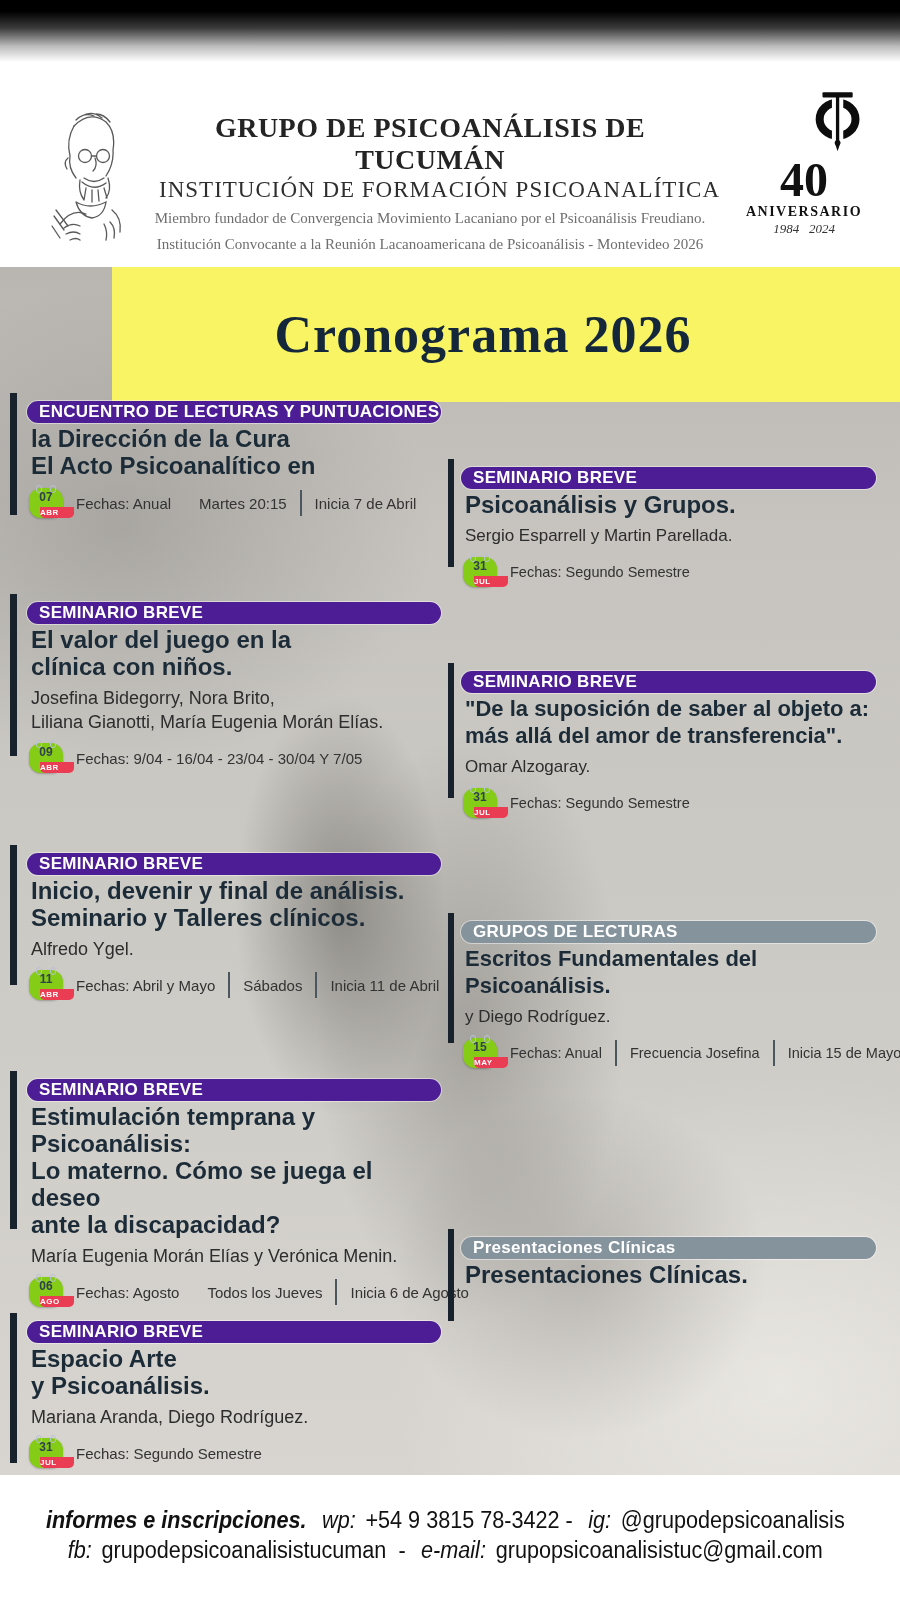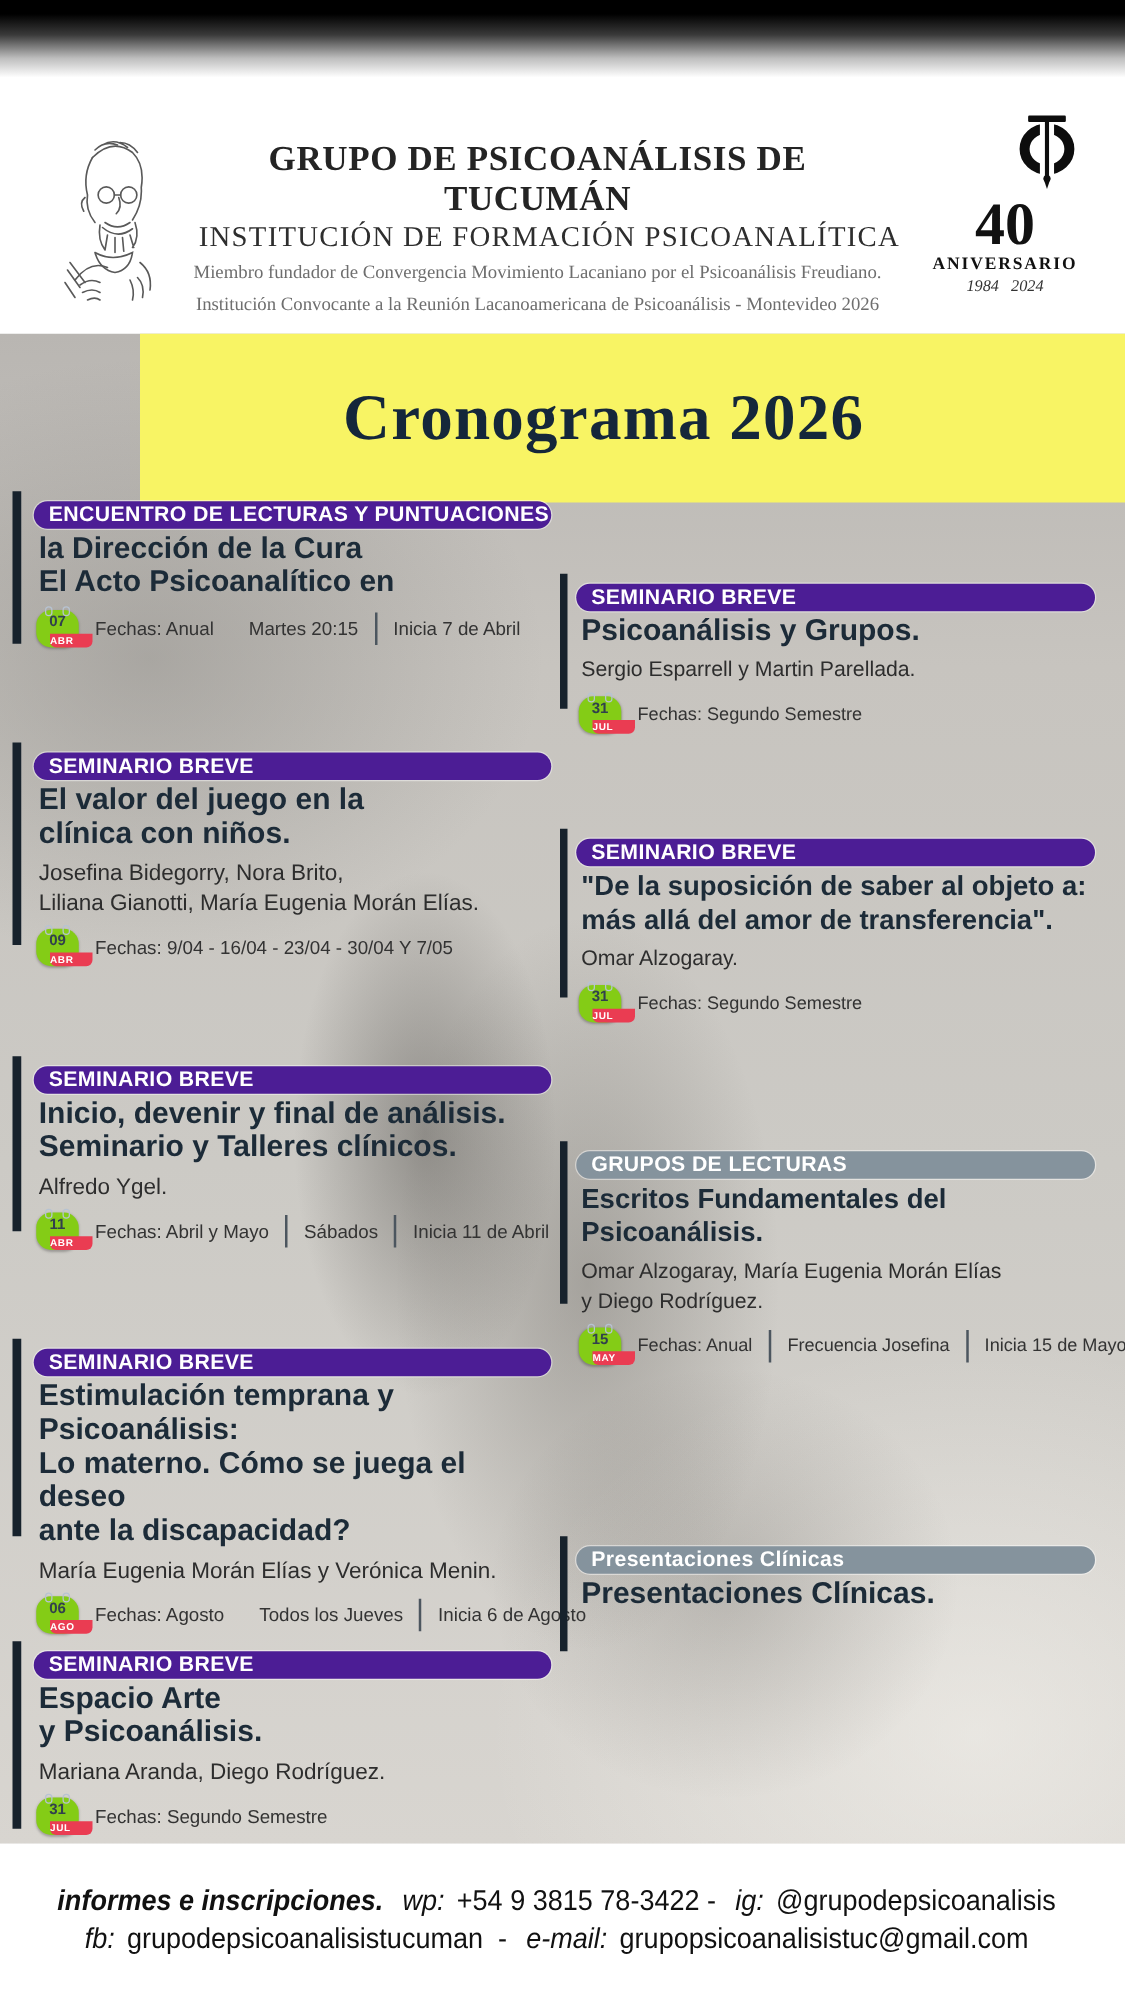--- a/index.html
+++ b/index.html
@@ -252,21 +252,20 @@
   </div>
 </section>
 
 <section class="card right" style="top:921px">
   <div class="vbar" style="height:130px"></div>
   <div class="badge badge--gray">GRUPOS DE LECTURAS</div>
   <div class="ev-title">
     <div>Escritos Fundamentales del Psicoanálisis.</div>
   </div>
   <div class="ev-names">
-    <div>Omar Alzogaray, María Eugenia Morán Elías</div>
       <div>y Diego Rodríguez.</div>
   </div>
   <div class="meta">
     <div class="cal">
       <div class="cal-day">15</div>
       <div class="cal-mon">MAY</div>
     </div>
     <span class="meta-text">Fechas: Anual</span>
     <span class="meta-div"></span>
     <span class="meta-text">Frecuencia Josefina</span>

